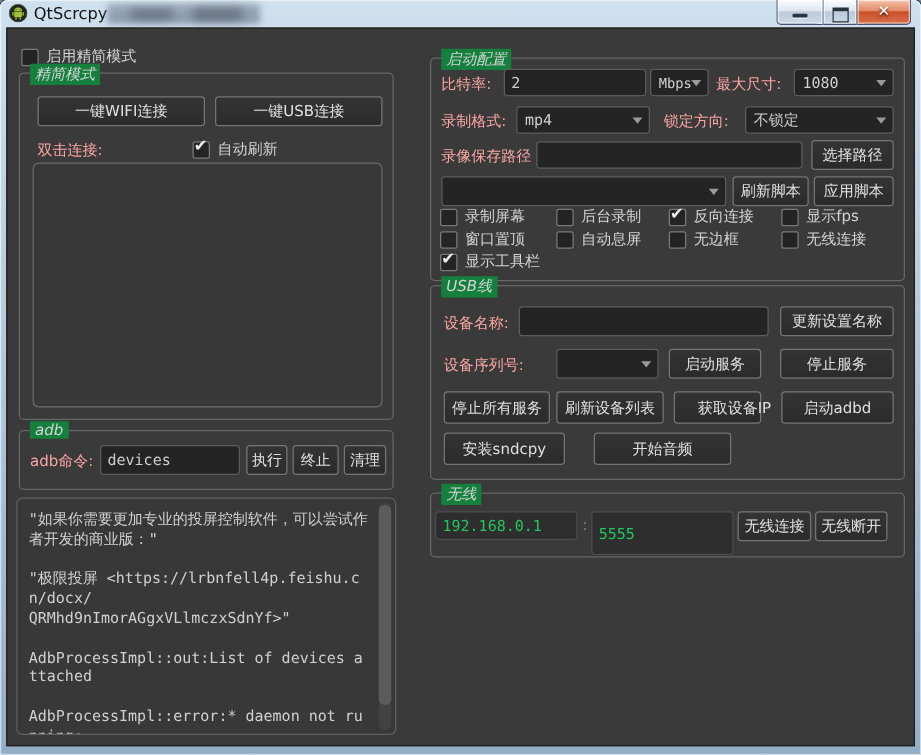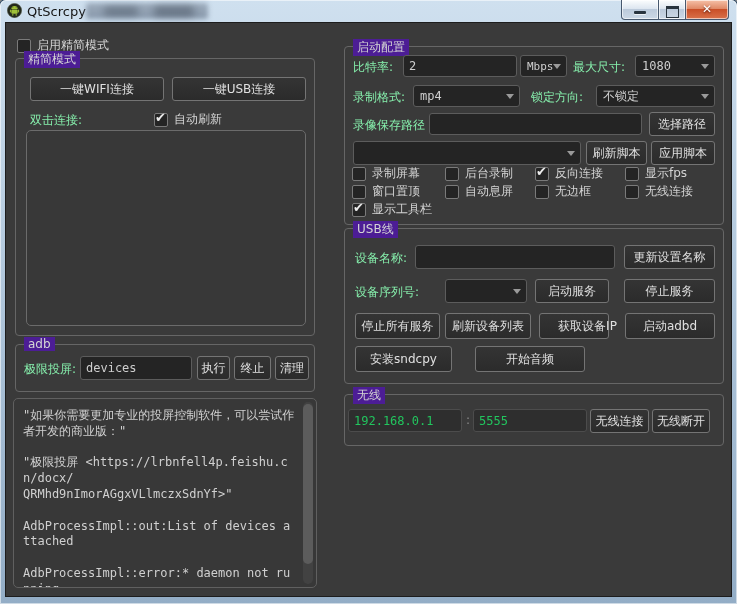--- a/index.html
+++ b/index.html
@@ -26,23 +26,23 @@
   .cap-max{width:26px;border-left:none;border-right:none;background:linear-gradient(#fbfdfe,#dde6f0 45%,#bccadb 50%,#ccd8e6);}
   .cap-close{width:42px;border-radius:0 0 4px 0;background:linear-gradient(#f6c1a8,#e08a68 45%,#c94f28 50%,#d9714a);}
   .glyph-min{position:absolute;left:50%;bottom:5px;width:12px;height:3px;margin-left:-6px;background:#29343f;border-radius:1px;box-shadow:0 1px 0 rgba(255,255,255,.7);}
   .glyph-max{position:absolute;left:50%;top:50%;width:11px;height:8px;margin:-4px 0 0 -6px;border:1px solid #29343f;border-top-width:3px;background:transparent;box-shadow:0 1px 0 rgba(255,255,255,.5);}
   .glyph-close{position:absolute;left:0;right:0;top:2px;text-align:center;color:#fff;font-size:12px;font-weight:bold;text-shadow:0 1px 2px rgba(60,10,0,.8);}
 
   .content{position:absolute;left:5px;right:5px;top:22px;bottom:7px;background:#3a3a3a;
     border:1px solid #1d1d1d;box-sizing:border-box;}
 
   .group{position:absolute;border:1px solid #666;border-radius:4px;}
-  .gtitle{position:absolute;top:-8px;left:8px;background:#4c1d95;padding:0 4px;font-size:12px;color:#d4d4d4;white-space:nowrap;}
-
-  .lbl{position:absolute;color:#86efac;font-size:12px;white-space:nowrap;}
+  .gtitle{position:absolute;top:-8px;left:8px;background:#15803d;padding:0 4px;font-size:12px;color:#d4d4d4;white-space:nowrap;font-style:italic;}
+
+  .lbl{position:absolute;color:#fca5a5;font-size:12px;white-space:nowrap;}
   .btn{position:absolute;background:linear-gradient(#343434,#2b2b2b);border:1px solid #747474;border-radius:3px;
     color:#e0e0e0;font-size:12px;display:flex;align-items:center;justify-content:center;box-sizing:border-box;white-space:nowrap;}
   .field{position:absolute;background:#242424;border:1px solid #5c5c5c;border-radius:3px;color:#cfcfcf;
     font-size:12px;box-sizing:border-box;padding:0 5px;font-family:"DejaVu Sans Mono","DejaVu Sans",monospace;}
   input.field{outline:none;}
   .field.disabled{color:#22c55e;border-color:#4c4c4c;background:#2e2e2e;}
   .combo{position:absolute;background:#242424;border:1px solid #5c5c5c;border-radius:3px;color:#cfcfcf;
     font-size:12px;box-sizing:border-box;display:flex;align-items:center;padding:0 16px 0 6px;
     font-family:"DejaVu Sans Mono","DejaVu Sans",monospace;}
   .carrow{position:absolute;right:5px;top:50%;margin-top:-2px;width:0;height:0;
@@ -108,21 +108,21 @@
       <span class="lbl" style="left:14px;top:53px;">双击连接:</span>
       <div class="cb-item" style="left:138px;top:52px;">
         <span class="cb checked"></span>
         <span>自动刷新</span>
       </div>
       <div class="listbox" style="left:10px;top:71px;width:278px;height:194px;"></div>
     </div>
 
     <div class="group" style="left:9px;top:321px;width:298px;height:46px;">
       <span class="gtitle">adb</span>
-      <span class="lbl" style="left:8px;top:16px;">极限投屏:</span>
+      <span class="lbl" style="left:8px;top:16px;">adb命令:</span>
       <input class="field" style="left: 64px; top: 11px; width: 112px; height: 24px;" value="devices">
       <div class="btn" style="left:181px;top:11px;width:33px;height:24px;">执行</div>
       <div class="btn" style="left:218px;top:11px;width:37px;height:24px;">终止</div>
       <div class="btn" style="left:259px;top:11px;width:34px;height:24px;">清理</div>
     </div>
 
     <div class="logbox" style="left:7px;top:375px;width:304px;height:190px;">"如果你需要更加专业的投屏控制软件，可以尝试作
 者开发的商业版："
 
 "极限投屏 &lt;https://lrbnfell4p.feishu.cn/docx/
@@ -233,19 +233,19 @@
       <div class="btn" style="left:280px;top:84px;width:90px;height:26px;">启动adbd</div>
 
       <div class="btn" style="left:130px;top:117px;width:110px;height:26px;">开始音频</div>
       <div class="btn" style="left:10px;top:117px;width:97px;height:26px;">安装sndcpy</div>
     </div>
 
     <div class="group" style="left:338px;top:371px;width:378px;height:50px;">
       <span class="gtitle">无线</span>
       <input class="field disabled" style="left: 3px; top: 14px; width: 114px; height: 23px;" value="192.168.0.1">
       <span class="lbl" style="left:121px;top:18px;color:#8a8a8a;">:</span>
-      <input class="field disabled" style="left: 128px; top: 14px; width: 114px; height: 23px;" value="5555">
+      <input class="field disabled" style="left: 128px; top: 14px; width: 114px; height: 35px;" value="5555">
       <div class="btn" style="left:245px;top:14px;width:59px;height:24px;">无线连接</div>
       <div class="btn" style="left:307px;top:14px;width:58px;height:24px;">无线断开</div>
     </div>
 
   </div>
 </div>
 
 </body></html>

